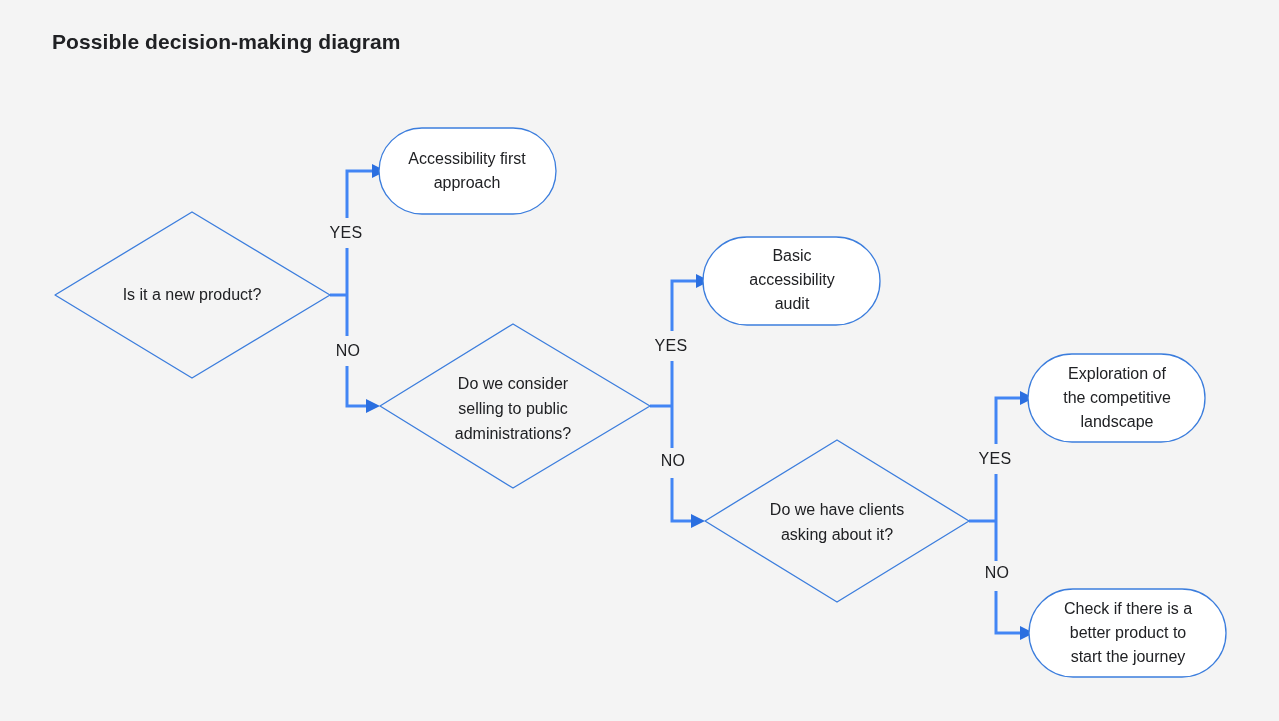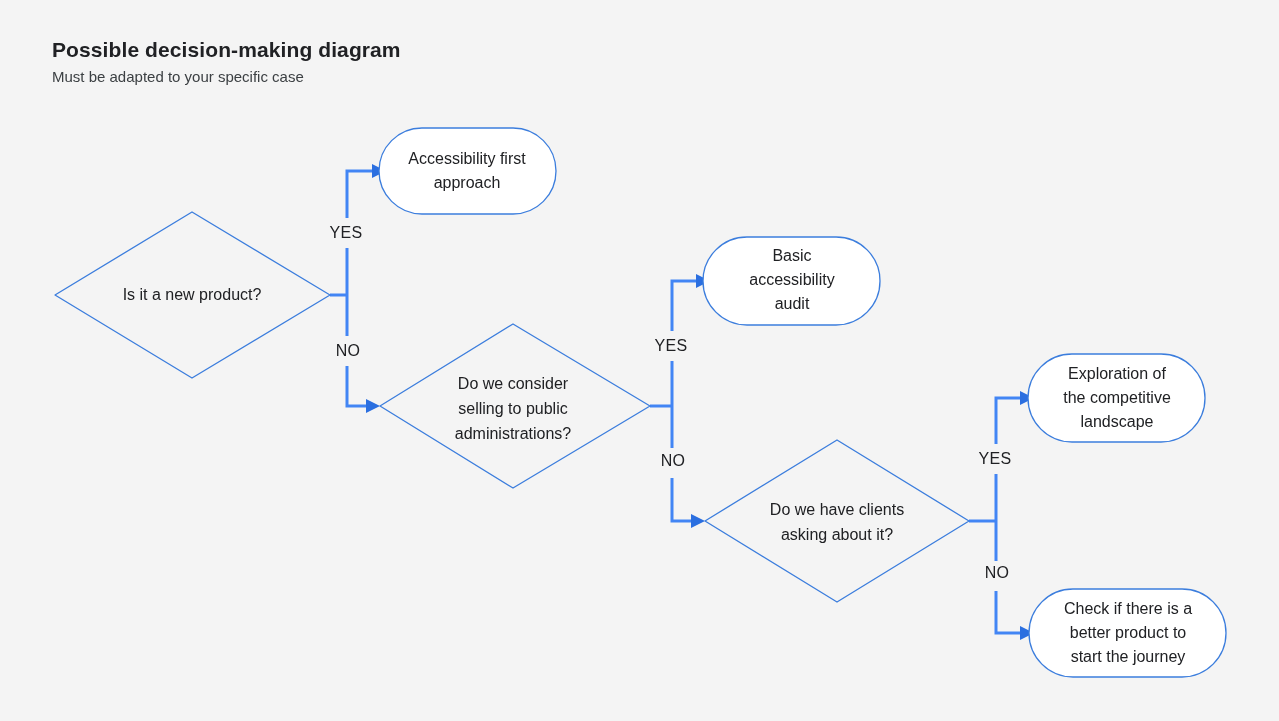--- a/index.html
+++ b/index.html
@@ -19,21 +19,21 @@
   #canvas {
     position: absolute;
     left: 0; top: 0;
     width: 1279px;
     height: 721px;
     background: #f4f4f4;
   }
   .header {
     position: absolute;
     left: 52px;
-    top: 36px;
+    top: 28px;
     width: 600px;
   }
   .title {
     font-size: 21px;
     font-weight: bold;
     letter-spacing: 0.1px;
     color: #202124;
     margin: 0;
     line-height: 28px;
     white-space: nowrap;
@@ -91,21 +91,20 @@
     letter-spacing: 0.3px;
   }
 </style>
 </head>
 <body style="background: rgb(244, 244, 244);">
 
 <div id="canvas" style="background: rgb(244, 244, 244);">
 
   <div class="header">
     <h1 class="title">Possible decision-making diagram</h1>
-    <p class="subtitle">Must be adapted to your specific case</p>
   </div>
 
   <svg class="diagram" viewBox="0 0 1279 721">
 
     <g>
 
       <path class="connector" d="M 330 295 L 347 295" style="stroke: rgb(66, 133, 244);"></path>
 
       <path class="connector" d="M 347 295 L 347 248" style="stroke: rgb(66, 133, 244);"></path>
 

